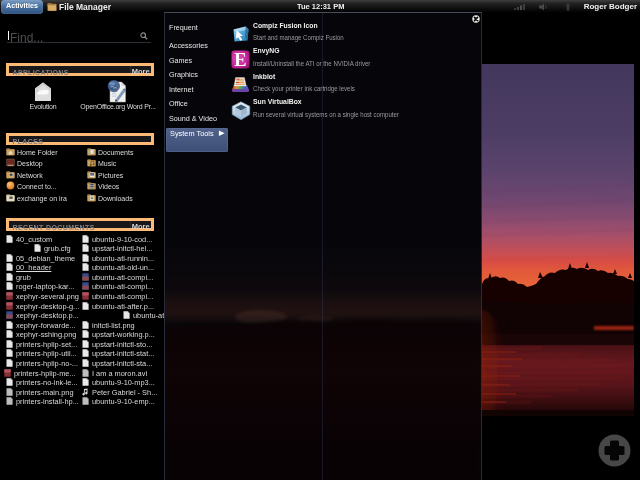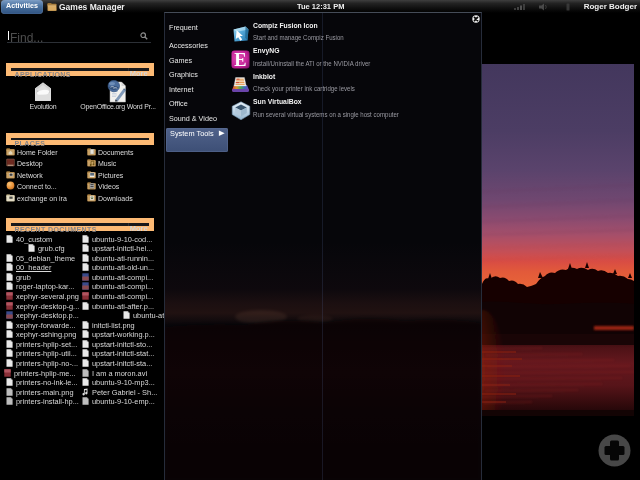--- a/index.html
+++ b/index.html
@@ -9,21 +9,21 @@
 
 #topbar{left:0;top:0;width:640px;height:13px;
   background:linear-gradient(#3f3f3f 0%,#232323 25%,#0c0c0c 70%,#000 100%);}
 #actbtn{left:1px;top:0;width:42px;height:14px;border-radius:4px;
   background:linear-gradient(#7b9cc4 0%,#49719f 45%,#2f5280 100%);
   box-shadow:0 0 1px #9ab4d4 inset;}
 #actbtn span{position:absolute;left:0;right:0;top:1px;text-align:center;
   font-size:7.2px;font-weight:bold;color:#fff;}
 .tbtext{font-size:8px;font-weight:bold;color:#eee;top:2px;white-space:nowrap;}
 
-.hdrbar{left:6px;width:148px;height:12.4px;background:#18181a;border:5px solid #fdba74;box-sizing:border-box;}
+.hdrbar{left:6px;width:148px;height:12.4px;background:#18181a;border:3px solid #fdba74;box-sizing:border-box;}
 .hdrbar .t{position:absolute;left:3.5px;top:2.5px;font-size:7px;font-weight:bold;color:#848488;letter-spacing:0.4px;}
 .hdrbar .more{position:absolute;right:0;top:0;bottom:0;width:20.5px;border-left:1px solid #2d2d31;
   text-align:center;font-size:7.5px;font-weight:bold;color:#d5d5d5;line-height:11px;}
 .lbl{font-size:7px;color:#dcdcdc;white-space:nowrap;letter-spacing:-0.2px;}
 .row{position:absolute;height:10px;line-height:10px;font-size:7.4px;color:#d9d9d9;white-space:nowrap;}
 .prow{position:absolute;height:10px;line-height:10px;font-size:7px;color:#dcdcdc;white-space:nowrap;}
 
 #popup{left:164px;top:12px;width:318px;height:468px;background:#06060a;
   border:1px solid #262c3a;border-top-color:#454c58;border-bottom:none;box-sizing:border-box;}
 .cat{position:absolute;left:4px;font-size:8px;color:#e8e8e8;white-space:nowrap;transform:scaleX(0.9);transform-origin:0 0;}
@@ -39,21 +39,21 @@
 <div class="abs" id="topbar">
   <div class="abs" id="actbtn">
       <span>Activities</span>
     </div>
   <svg class="abs" style="left:47px;top:1.5px" width="10" height="10" viewBox="0 0 10 10">
     <rect x="0.4" y="1" width="4.2" height="3" rx="0.8" fill="#9a7130"></rect>
     <rect x="0.4" y="1.8" width="9.2" height="7.2" rx="1" fill="#ab8040"></rect>
     <path d="M0.9 3.8 L9 3.8 9.3 8.6 1.2 8.6 Z" fill="#d9ab63"></path>
     <path d="M0.9 3.8 L9 3.8" stroke="#e8cf9a" stroke-width="0.5"></path>
   </svg>
-  <div class="abs tbtext" style="left:59px;font-size:8.5px;">Games Manager</div>
+  <div class="abs tbtext" style="left:59px;font-size:8.5px;">File Manager</div>
   <div class="abs tbtext" style="left:297px;font-size:7.5px;">Tue 12:31 PM</div>
   <svg class="abs" style="left:514px;top:3px;opacity:0.75" width="13" height="8" viewBox="0 0 13 8">
     <rect x="0" y="5" width="2" height="2" fill="#4a4a4a"></rect>
     <rect x="3" y="4" width="2" height="3" fill="#555"></rect>
     <rect x="6" y="2.5" width="2" height="4.5" fill="#666"></rect>
     <rect x="9" y="1" width="2" height="6" fill="#4a4a4a"></rect>
   </svg>
   <svg class="abs" style="left:539px;top:2.5px;opacity:0.75" width="10" height="8" viewBox="0 0 10 8">
     <path d="M0 2.5 L2.5 2.5 5 0.5 5 7.5 2.5 5.5 0 5.5 Z" fill="#5a5a5a"></path>
     <path d="M6.5 2 Q8 4 6.5 6" stroke="#4a4a4a" fill="none" stroke-width="1"></path>
@@ -189,21 +189,21 @@
     </div>
   <div id="recent">
       <div class="row" style="left:6px;top:221.5px;"><svg width="7" height="8" viewBox="0 0 7 8" style="vertical-align:-1px;margin-right:3px">
           <path d="M0.5 0.3 L4.8 0.3 6.6 2.1 6.6 7.7 0.5 7.7 Z" fill="#e9e9e9"></path>
           <path d="M4.8 0.3 L4.8 2.1 6.6 2.1 Z" fill="#9d9d9d"></path>
         </svg>40_custom</div>
       <div class="row" style="left:82px;top:221.5px;"><svg width="7" height="8" viewBox="0 0 7 8" style="vertical-align:-1px;margin-right:3px">
           <path d="M0.5 0.3 L4.8 0.3 6.6 2.1 6.6 7.7 0.5 7.7 Z" fill="#e9e9e9"></path>
           <path d="M4.8 0.3 L4.8 2.1 6.6 2.1 Z" fill="#9d9d9d"></path>
         </svg>ubuntu-9-10-cod...</div>
-      <div class="row" style="left:0;top:231.08px;padding-left:28px;"><svg width="7" height="8" viewBox="0 0 7 8" style="vertical-align:-1px;margin-right:3px">
+      <div class="row" style="left:6px;top:231.08px;padding-left:28px;"><svg width="7" height="8" viewBox="0 0 7 8" style="vertical-align:-1px;margin-right:3px">
           <path d="M0.5 0.3 L4.8 0.3 6.6 2.1 6.6 7.7 0.5 7.7 Z" fill="#e9e9e9"></path>
           <path d="M4.8 0.3 L4.8 2.1 6.6 2.1 Z" fill="#9d9d9d"></path>
         </svg>grub.cfg</div>
       <div class="row" style="left:82px;top:231.08px;"><svg width="7" height="8" viewBox="0 0 7 8" style="vertical-align:-1px;margin-right:3px">
           <path d="M0.5 0.3 L4.8 0.3 6.6 2.1 6.6 7.7 0.5 7.7 Z" fill="#e9e9e9"></path>
           <path d="M4.8 0.3 L4.8 2.1 6.6 2.1 Z" fill="#9d9d9d"></path>
         </svg>upstart-initctl-hel...</div>
       <div class="row" style="left:6px;top:240.66px;"><svg width="7" height="8" viewBox="0 0 7 8" style="vertical-align:-1px;margin-right:3px">
           <path d="M0.5 0.3 L4.8 0.3 6.6 2.1 6.6 7.7 0.5 7.7 Z" fill="#e9e9e9"></path>
           <path d="M4.8 0.3 L4.8 2.1 6.6 2.1 Z" fill="#9d9d9d"></path>

